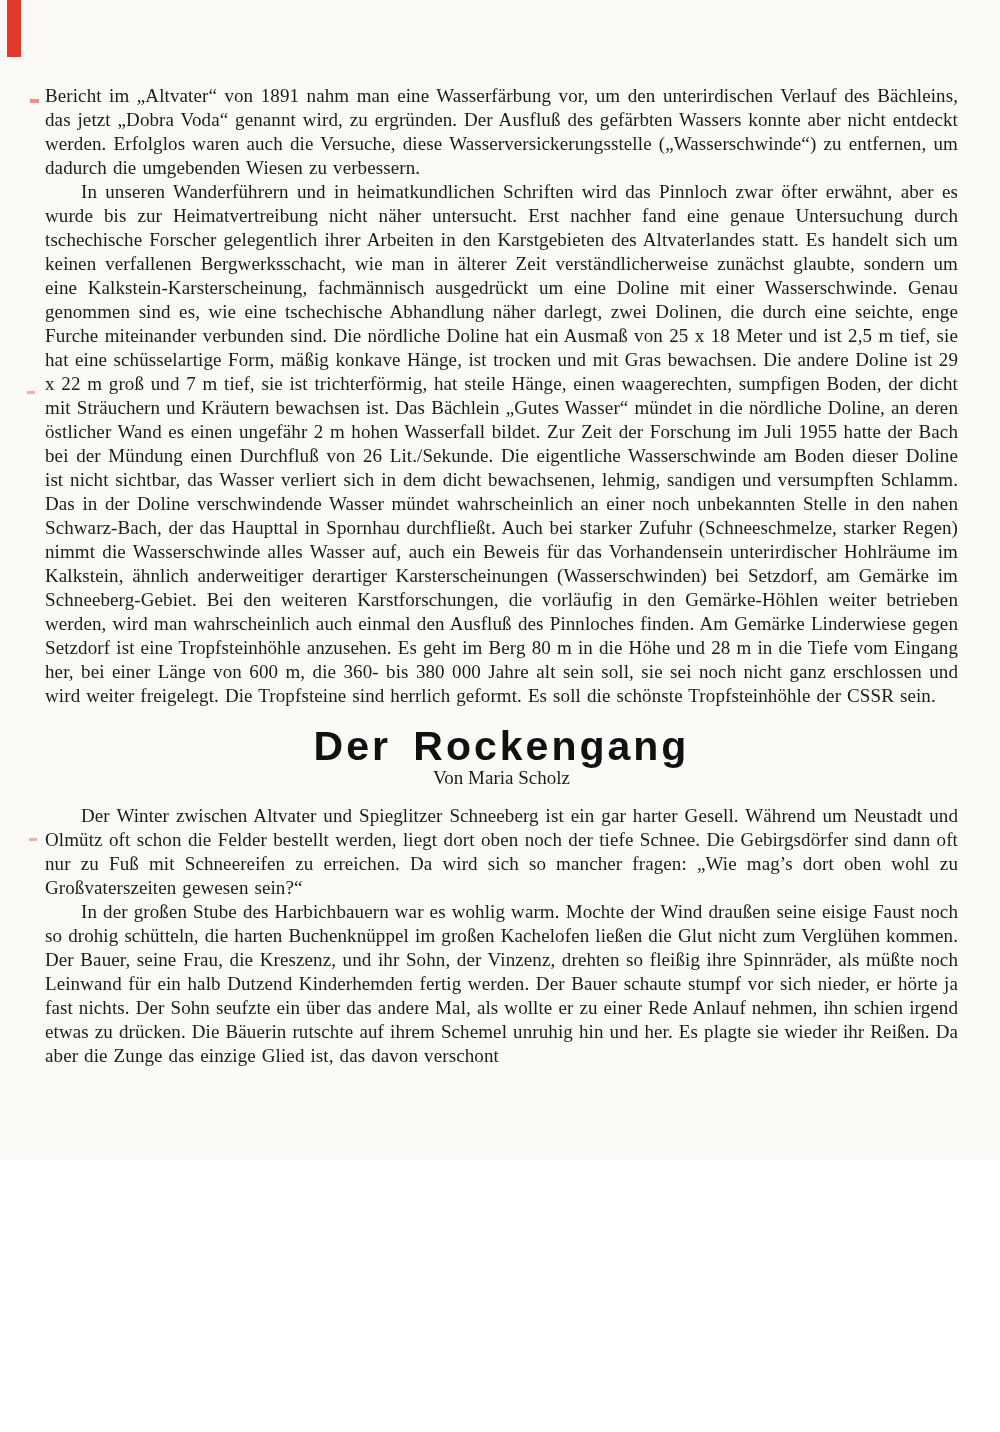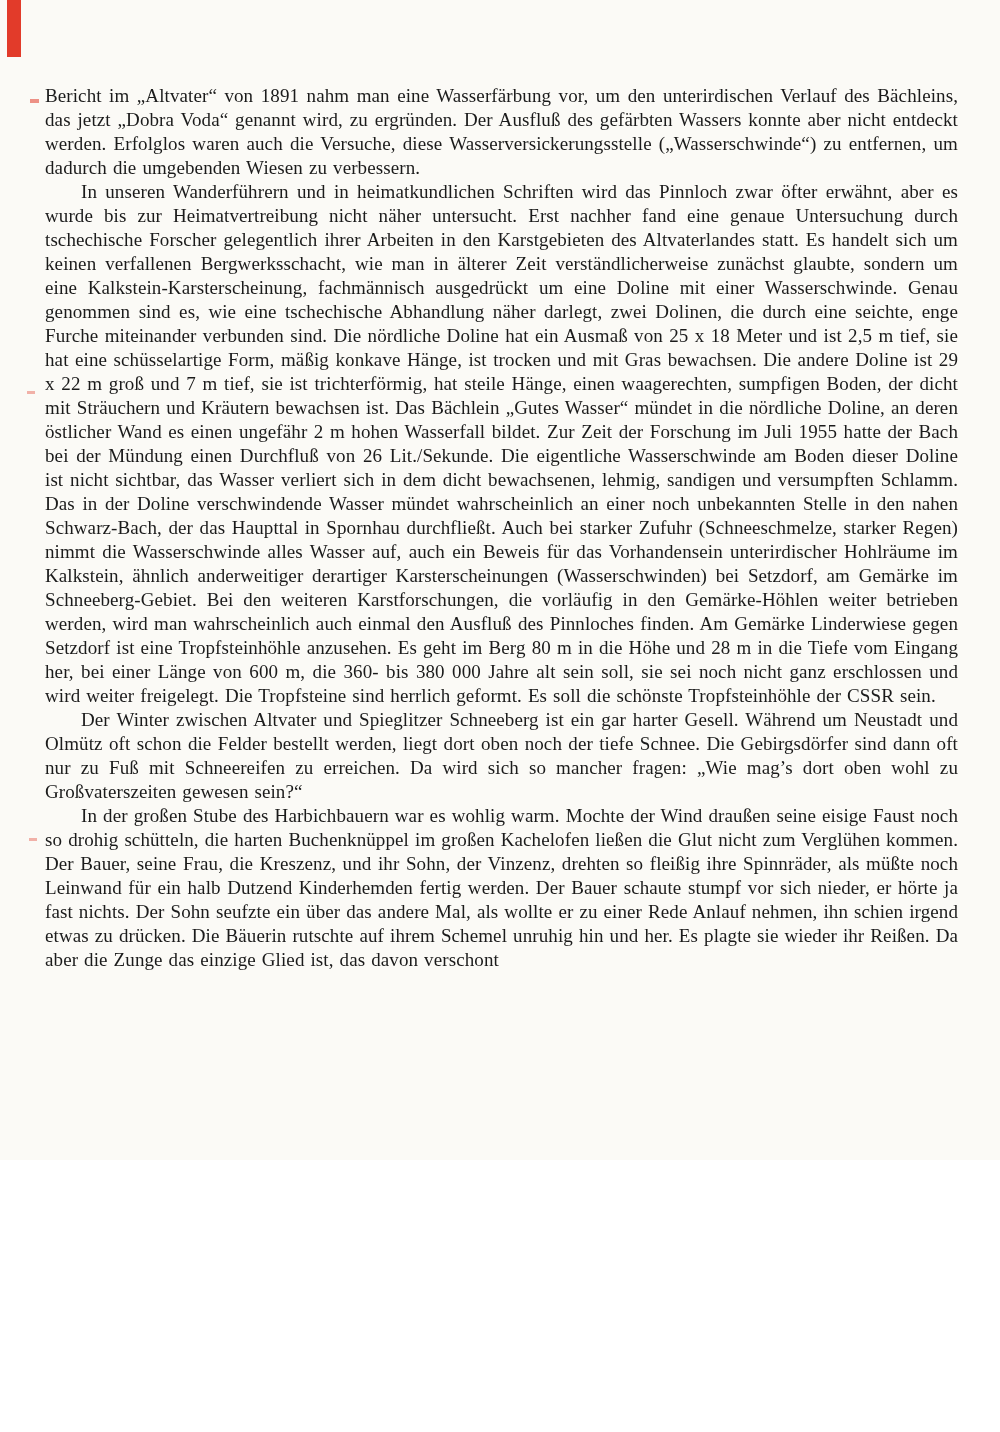--- a/index.html
+++ b/index.html
@@ -84,21 +84,23 @@
   <div class="red-mark t2"></div>
   <div class="red-mark t3"></div>
   <div class="red-mark t4"></div>
 
   <main class="content">
 
     <p class="para">Bericht im „Altvater“ von 1891 nahm man eine Wasserfärbung vor, um den unterirdischen Verlauf des Bächleins, das jetzt „Dobra Voda“ genannt wird, zu ergründen. Der Ausfluß des gefärbten Wassers konnte aber nicht entdeckt werden. Erfolglos waren auch die Versuche, diese Wasserversickerungsstelle („Wasserschwinde“) zu entfernen, um dadurch die umgebenden Wiesen zu verbessern.</p>
 
     <p class="para indent">In unseren Wanderführern und in heimatkundlichen Schriften wird das Pinnloch zwar öfter erwähnt, aber es wurde bis zur Heimatvertreibung nicht näher untersucht. Erst nachher fand eine genaue Untersuchung durch tschechische Forscher gelegentlich ihrer Arbeiten in den Karstgebieten des Altvaterlandes statt. Es handelt sich um keinen verfallenen Bergwerksschacht, wie man in älterer Zeit verständlicherweise zunächst glaubte, sondern um eine Kalkstein-Karsterscheinung, fachmännisch ausgedrückt um eine Doline mit einer Wasserschwinde. Genau genommen sind es, wie eine tschechische Abhandlung näher darlegt, zwei Dolinen, die durch eine seichte, enge Furche miteinander verbunden sind. Die nördliche Doline hat ein Ausmaß von 25 x 18 Meter und ist 2,5 m tief, sie hat eine schüsselartige Form, mäßig konkave Hänge, ist trocken und mit Gras bewachsen. Die andere Doline ist 29 x 22 m groß und 7 m tief, sie ist trichterförmig, hat steile Hänge, einen waagerechten, sumpfigen Boden, der dicht mit Sträuchern und Kräutern bewachsen ist. Das Bächlein „Gutes Wasser“ mündet in die nördliche Doline, an deren östlicher Wand es einen ungefähr 2 m hohen Wasserfall bildet. Zur Zeit der Forschung im Juli 1955 hatte der Bach bei der Mündung einen Durchfluß von 26 Lit./Sekunde. Die eigentliche Wasserschwinde am Boden dieser Doline ist nicht sichtbar, das Wasser verliert sich in dem dicht bewachsenen, lehmig, sandigen und versumpften Schlamm. Das in der Doline verschwindende Wasser mündet wahrscheinlich an einer noch unbekannten Stelle in den nahen Schwarz-Bach, der das Haupttal in Spornhau durchfließt. Auch bei starker Zufuhr (Schneeschmelze, starker Regen) nimmt die Wasserschwinde alles Wasser auf, auch ein Beweis für das Vorhandensein unterirdischer Hohlräume im Kalkstein, ähnlich anderweitiger derartiger Karsterscheinungen (Wasserschwinden) bei Setzdorf, am Gemärke im Schneeberg-Gebiet. Bei den weiteren Karstforschungen, die vorläufig in den Gemärke-Höhlen weiter betrieben werden, wird man wahrscheinlich auch einmal den Ausfluß des Pinnloches finden. Am Gemärke Linderwiese gegen Setzdorf ist eine Tropfsteinhöhle anzusehen. Es geht im Berg 80 m in die Höhe und 28 m in die Tiefe vom Eingang her, bei einer Länge von 600 m, die 360- bis 380 000 Jahre alt sein soll, sie sei noch nicht ganz erschlossen und wird weiter freigelegt. Die Tropfsteine sind herrlich geformt. Es soll die schönste Tropfsteinhöhle der CSSR sein.</p>
 
+    <h1 class="article-title">Der Rockengang</h1>
 
+    <div class="byline">Von Maria Scholz</div>
 
     <p class="para indent">Der Winter zwischen Altvater und Spieglitzer Schneeberg ist ein gar harter Gesell. Während um Neustadt und Olmütz oft schon die Felder bestellt werden, liegt dort oben noch der tiefe Schnee. Die Gebirgsdörfer sind dann oft nur zu Fuß mit Schneereifen zu erreichen. Da wird sich so mancher fragen: „Wie mag’s dort oben wohl zu Großvaterszeiten gewesen sein?“</p>
 
 
     <p class="para indent">In der großen Stube des Harbichbauern war es wohlig warm. Mochte der Wind draußen seine eisige Faust noch so drohig schütteln, die harten Buchenknüppel im großen Kachelofen ließen die Glut nicht zum Verglühen kommen. Der Bauer, seine Frau, die Kreszenz, und ihr Sohn, der Vinzenz, drehten so fleißig ihre Spinnräder, als müßte noch Leinwand für ein halb Dutzend Kinderhemden fertig werden. Der Bauer schaute stumpf vor sich nieder, er hörte ja fast nichts. Der Sohn seufzte ein über das andere Mal, als wollte er zu einer Rede Anlauf nehmen, ihn schien irgend etwas zu drücken. Die Bäuerin rutschte auf ihrem Schemel unruhig hin und her. Es plagte sie wieder ihr Reißen. Da aber die Zunge das einzige Glied ist, das davon verschont</p>
 
   </main>
 
   <div class="page-number">48</div>
 

